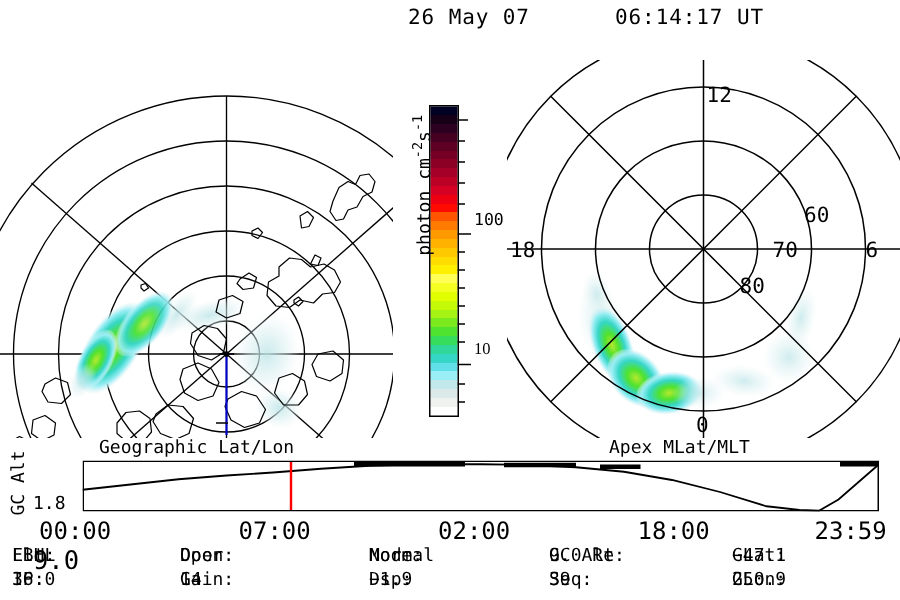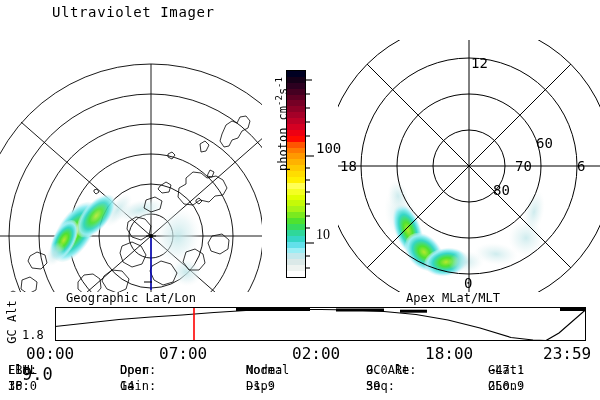--- a/index.html
+++ b/index.html
@@ -21,21 +21,21 @@
   
   #geo-panel{left:0px;top:40px;width:262px;height:252px;}
   #mlt-panel{left:338px;top:40px;width:262px;height:252px;}
   .panel-svg{display:block;width:100%;height:100%;}
 
   
   #colorbar-group{left:255px;top:62px;width:88px;height:228px;}
   #cbar{position:absolute;left:31px;top:8px;width:18px;height:206px;
         border:1px solid #000;box-sizing:content-box;}
   #cbar-axis{position:absolute;left:50px;top:8px;width:10px;height:208px;}
-  .cb-lab{position:absolute;left:61px;font-size:14px;white-space:nowrap;line-height:1;}
+  .cb-lab{position:absolute;left:61px;font-size:11px;white-space:nowrap;line-height:1;}
   #cb-lab-100{top:79px;}
   #cb-lab-10{top:166px;font-family:Liberation Serif, serif;}
   #cb-unit{position:absolute;left:-38px;top:54px;width:130px;
            font-size:12px;text-align:center;white-space:nowrap;
            transform:rotate(-90deg);transform-origin:50% 50%;}
   #cb-unit sup{font-size:9px;vertical-align:super;}
 
   
   .caption{position:absolute;top:291px;font-size:12px;white-space:nowrap;}
   #cap-geo{left:66px;}
@@ -55,21 +55,22 @@
   #status{left:0;top:363px;width:525px;height:36px;}
   #status span{position:absolute;font-size:12px;white-space:nowrap;}
   .row1{top:0px;}
   .row2{top:16px;}
   .c0{left:8px;}.c1{left:120px;}.c2{left:246px;}.c3{left:366px;}.c4{left:488px;}
 </style>
 </head>
 <body>
 
 <div id="header" class="abs">
-  <span id="hdr-title">Ultraviolet Imager</span>
+  <span id="hdr-date">26 May 07</span>
+  <span id="hdr-time">06:14:17 UT</span>
 </div>
 
 <div id="geo-panel" class="abs">
   <svg class="panel-svg" viewBox="0 0 262 252" xmlns="http://www.w3.org/2000/svg">
     <defs>
       <clipPath id="geoClip">
           <rect x="0" y="0" width="262" height="252"></rect>
         </clipPath>
       <radialGradient id="auroraA" cx="50%" cy="50%" r="50%">
         <stop offset="0%" stop-color="#b8e830"></stop>

